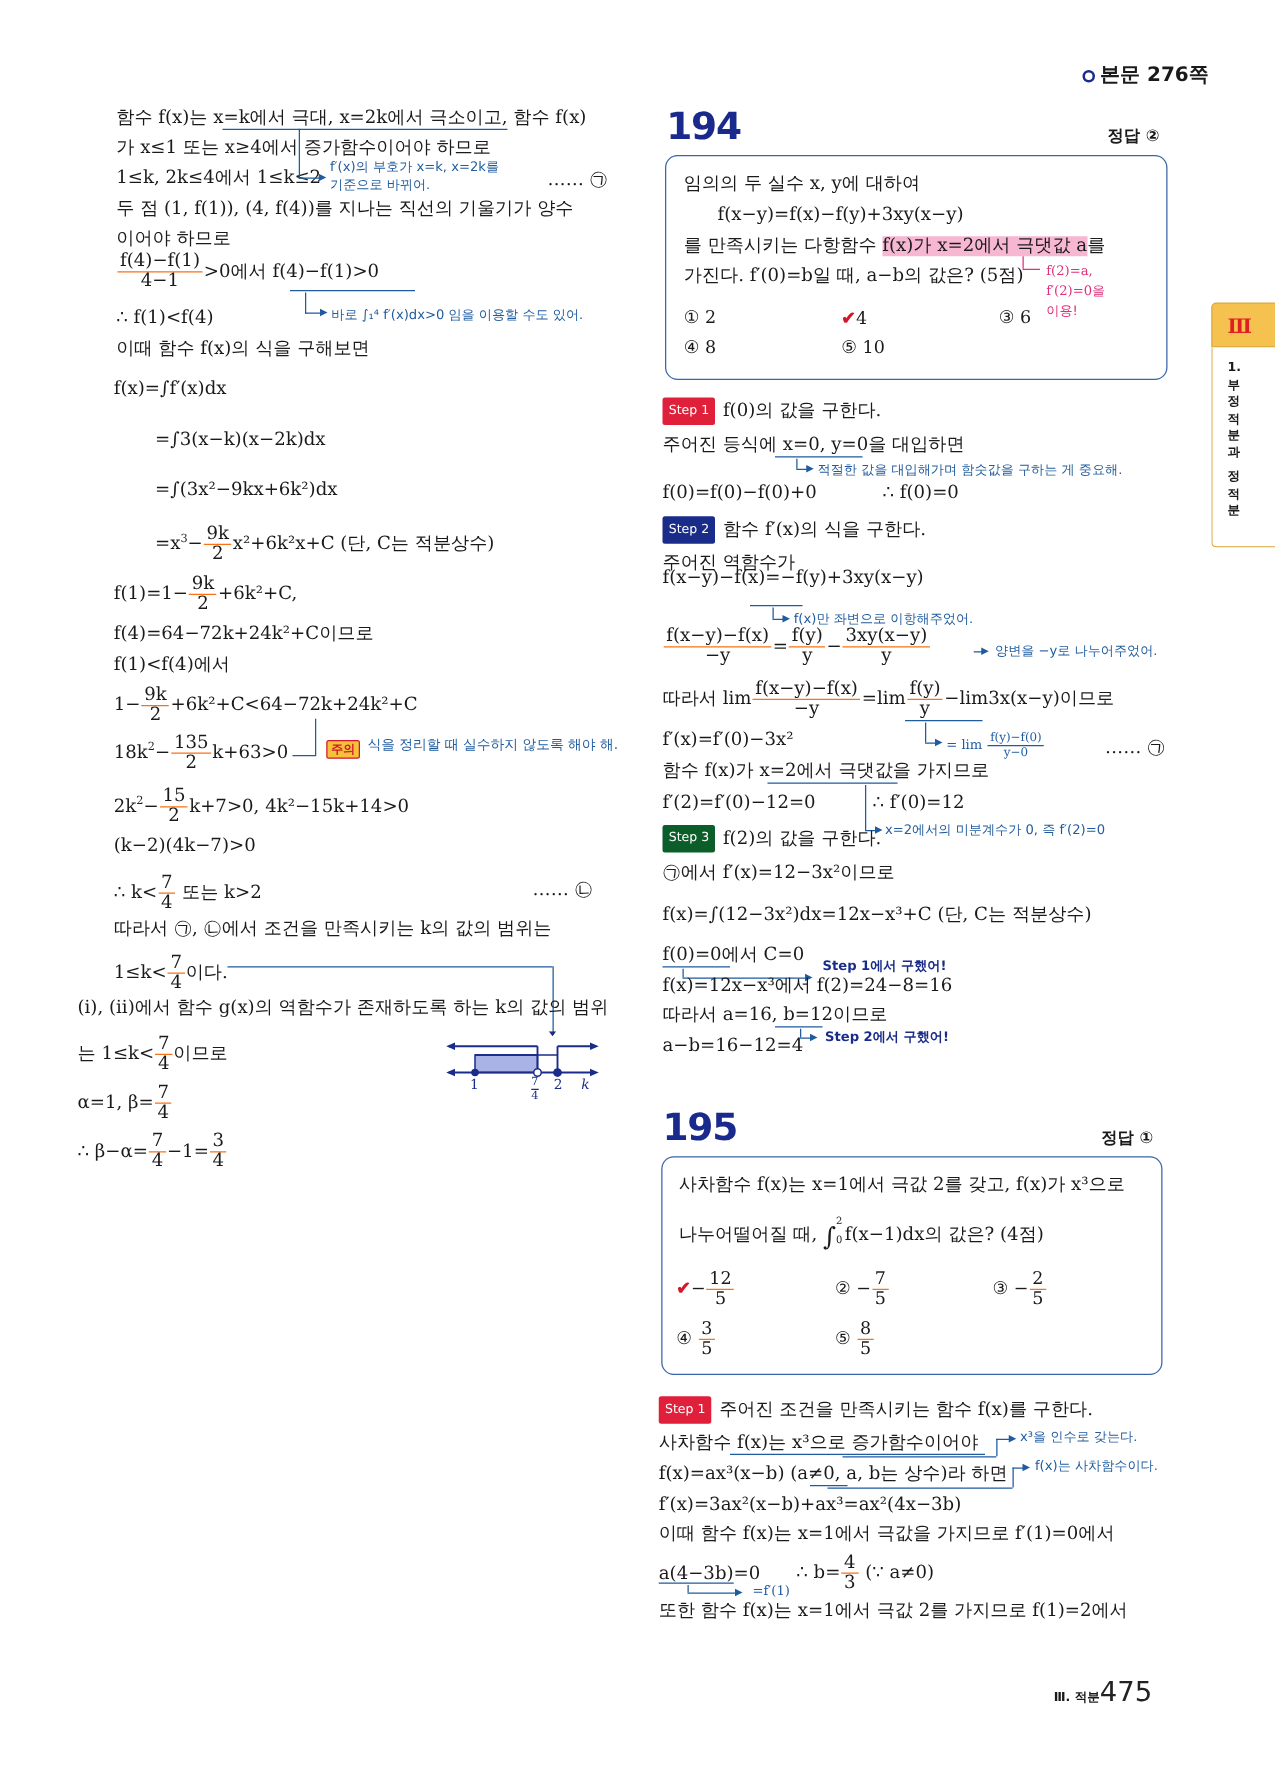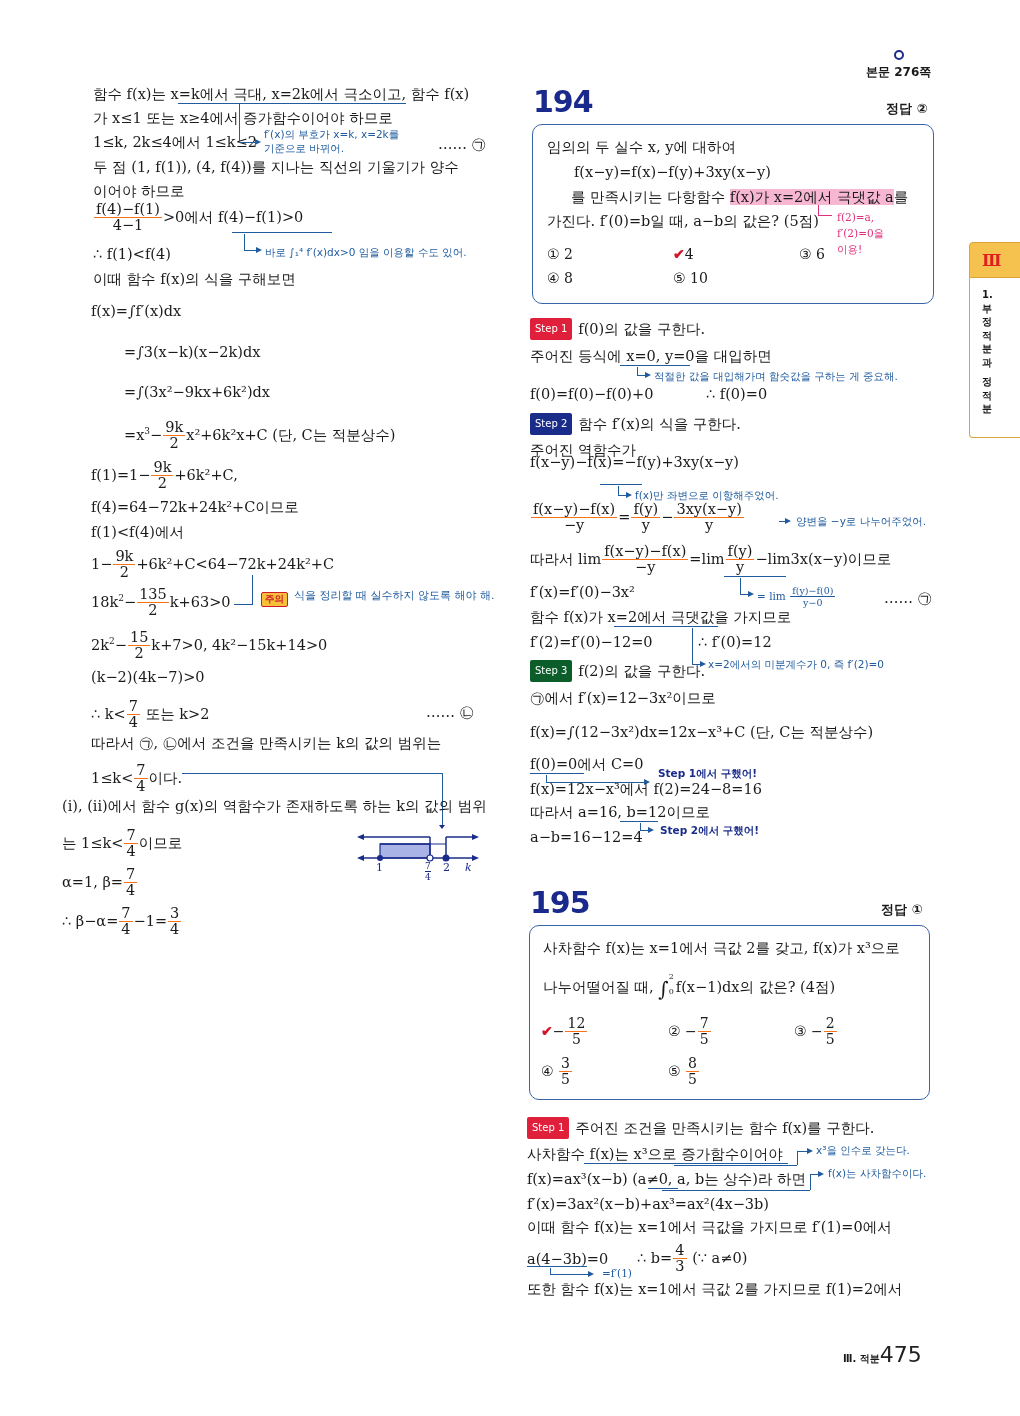--- a/index.html
+++ b/index.html
@@ -28,21 +28,21 @@
   .circ { font-family: "DejaVu Sans", sans-serif; }
   .side-tab { position: absolute; left: 969px; width: 56px; }
   .side-tab .top { height: 36px; background: #f5c250; border: 1px solid #d9a53a; border-radius: 4px 0 0 0; display: flex; align-items: center; padding-left: 12px; font-family: "DejaVu Serif", serif; font-weight: bold; color: #e02020; font-size: 16px; }
   .side-tab .body { height: 160px; border: 1px solid #d9a53a; border-top: none; border-radius: 0 0 0 4px; background: #fff; padding: 10px 0 0 12px; font-family: "DejaVu Sans", sans-serif; font-size: 10px; font-weight: bold; line-height: 13.5px; }
   .warn { display: inline-block; background: #f5c03a; color: #d0182a; border: 1px solid #d0182a; font-family: "DejaVu Sans", sans-serif; font-size: 9.5px; font-weight: bold; padding: 0 3px; border-radius: 2px; }
   sup { font-size: 9px; vertical-align: 6px; }
 </style>
 </head>
 <body>
 
-<div class="abs sans" style="left:866px; top:50px; font-size:12px; font-weight:bold; display:flex; align-items:center; gap:4px;flex-direction:column;">
+<div class="abs sans" style="left:866px; top:50px; font-size:16px; font-weight:bold; display:flex; align-items:center; gap:4px;">
   <span style="display:inline-block; width:10px; height:10px; border:2.5px solid #1a2c8a; border-radius:50%;"></span>
   <span>본문 276쪽</span>
 </div>
 
 <div class="side-tab" style="top:242px;">
   <div class="top">Ⅲ</div>
   <div class="body">
     <div>1.</div>
     <div>부</div>
     <div>정</div>
@@ -158,21 +158,21 @@
     <div class="abs" style="left:110px; top:36px; font-size:11px; color:#1a2c8a; font-style:italic;">k</div>
   </div>
 </div>
 
 <div>
   <div class="num-title" style="left:533px; top:84px;">194</div>
   <div class="answer" style="left:886px; top:100px;">정답 ②</div>
   <div class="qbox" style="left:532px; top:124px; width:402px; height:180px;"></div>
   <div class="line" style="left:547px; top:137px;">임의의 두 실수 x, y에 대하여</div>
   <div class="line" style="left:574px; top:162px;">f(x−y)=f(x)−f(y)+3xy(x−y)</div>
-  <div class="line" style="left:547px; top:187px;margin-left:24px;">
+  <div class="line" style="left:547px; top:187px;">
     <span>를 만족시키는 다항함수 </span><span class="hl-pink">f(x)가 x=2에서 극댓값 a</span><span>를</span>
   </div>
   <div class="line" style="left:547px; top:211px;">가진다. f′(0)=b일 때, a−b의 값은? (5점)</div>
   <div class="connector" style="left:818px; top:205px; height:10px; border-left:1.2px solid #e0307a;"></div>
   <div class="connector" style="left:818px; top:215px; width:14px; border-top:1.2px solid #e0307a;"></div>
   <div class="pink-note" style="left:837px; top:210px;">f(2)=a,</div>
   <div class="pink-note" style="left:837px; top:226px;">f′(2)=0을</div>
   <div class="pink-note sans" style="left:837px; top:242px; font-family:'DejaVu Sans', sans-serif;">이용!</div>
 
   <div class="choice" style="left:547px; top:246px;"><span class="circ">①</span> <span>2</span></div>

